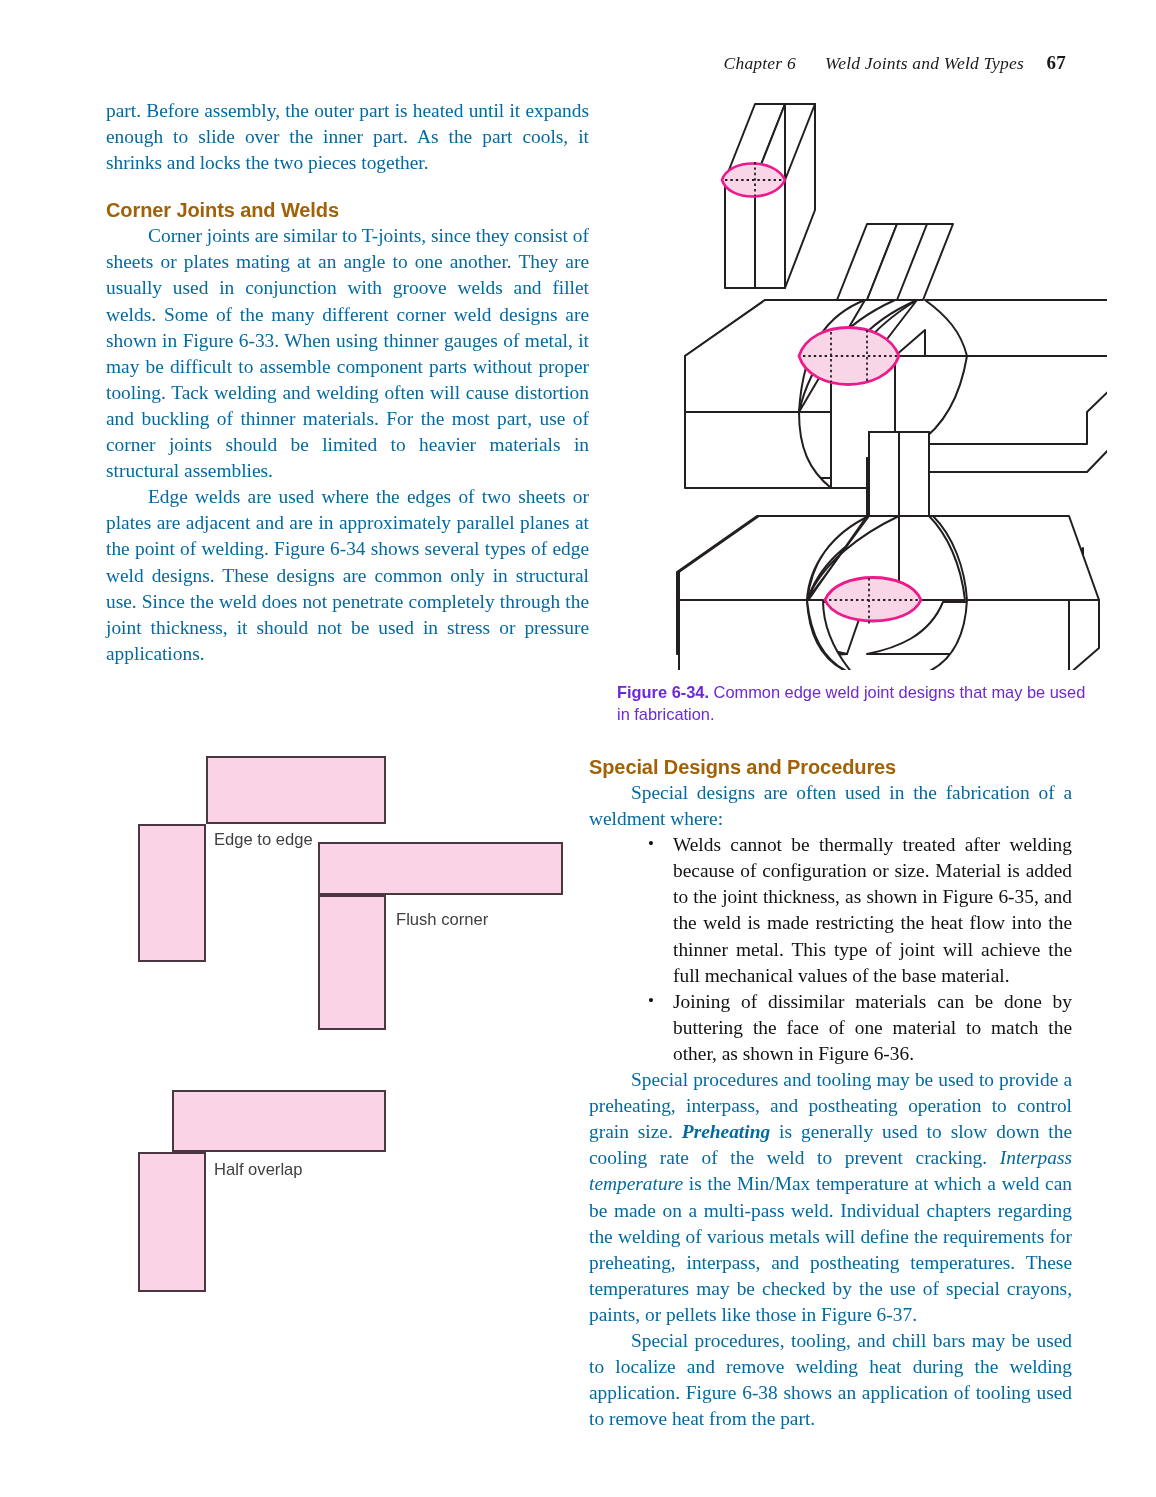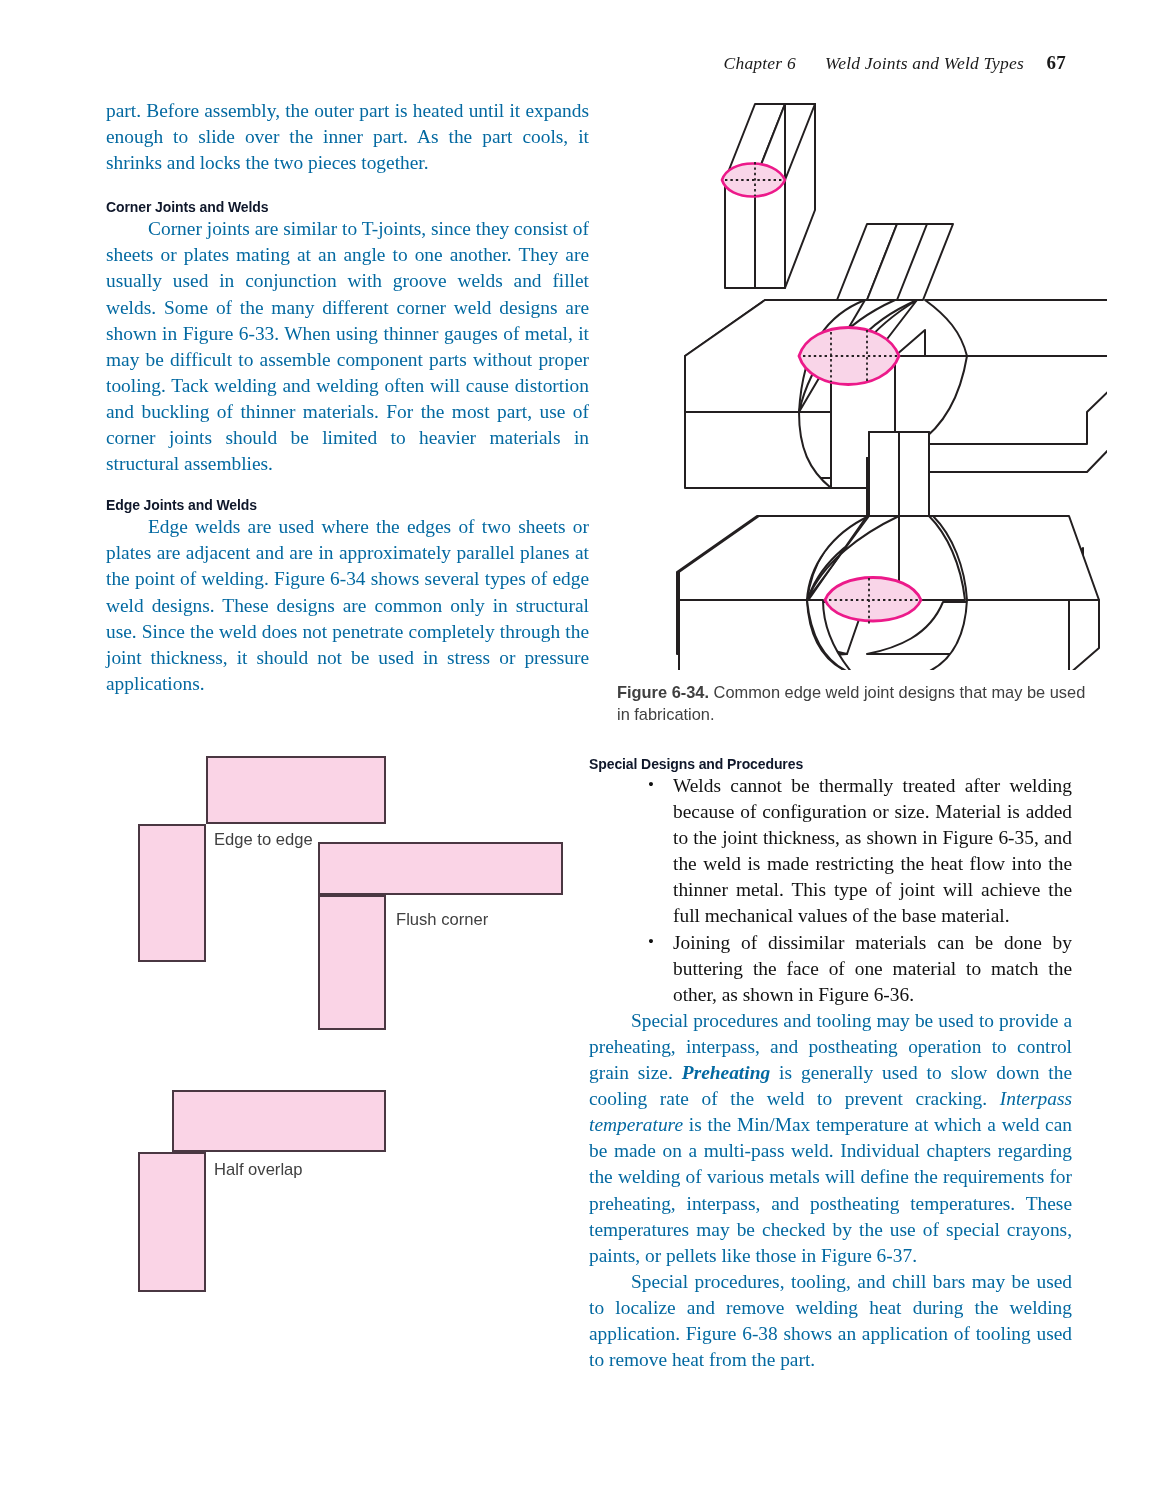--- a/index.html
+++ b/index.html
@@ -58,24 +58,24 @@
     color: #0369a1;
     -webkit-hyphens: none;
     hyphens: none;
   }
   p.body.indent { text-indent: 42px; }
   p.body + p.body { margin-top: 0; }
 
   h2.sec {
     margin: 20px 0 1px 0;
     font-family: "Liberation Sans", "DejaVu Sans", sans-serif;
-    font-size: 14px;
+    font-size: 20px;
     font-weight: bold;
     letter-spacing: -0.1px;
-    color: #0f172a;
+    color: #a16207;
   }
   h2.sec.first { margin-top: 23px; }
 
   ul.bullets {
     margin: 0;
     padding: 0;
     list-style: none;
   }
   ul.bullets li {
     position: relative;
@@ -95,21 +95,21 @@
   }
   .bi { font-style: italic; font-weight: bold; }
   .it { font-style: italic; }
 
   
   .caption {
     font-family: "Liberation Sans", "DejaVu Sans", sans-serif;
     font-size: 16.4px;
     line-height: 21.5px;
     text-align: justify;
-    color: #404040;
+    color: #6d28d9;
   }
   .caption b { font-weight: bold; }
 
   
   .fig33 {
     position: absolute;
     left: 106px;
     top: 742px;
     width: 495px;
     height: 610px;
@@ -162,21 +162,20 @@
   </div>
 
   <div class="col col-left">
 
     <p class="body">part. Before assembly, the outer part is heated until it expands enough to slide over the inner part. As the part cools, it shrinks and locks the two pieces together.</p>
 
     <h2 class="sec first">Corner Joints and Welds</h2>
 
     <p class="body indent">Corner joints are similar to T-joints, since they consist of sheets or plates mating at an angle to one another. They are usually used in conjunction with groove welds and fillet welds. Some of the many different corner weld designs are shown in Figure 6-33. When using thinner gauges of metal, it may be difficult to assemble component parts without proper tooling. Tack welding and welding often will cause distortion and buckling of thinner materials. For the most part, use of corner joints should be limited to heavier materials in structural assemblies.</p>
 
-    <h2 class="sec">Edge Joints and Welds</h2>
 
     <p class="body indent">Edge welds are used where the edges of two sheets or plates are adjacent and are in approximately parallel planes at the point of welding. Figure 6-34 shows several types of edge weld designs. These designs are common only in structural use. Since the weld does not penetrate completely through the joint thickness, it should not be used in stress or pressure applications.</p>
   </div>
 
   <div class="fig33">
 
     <div class="plate" style="left:100px; top:14px; width:180px; height:68px;"></div>
     <div class="plate" style="left:32px; top:82px; width:68px; height:138px;"></div>
     <div class="fig-label" style="left:108px; top:88px;">Edge to edge</div>
 
@@ -318,20 +317,21 @@
   </div>
 
   <div class="cap34">
     <span class="caption"><b>Figure 6-34.</b> <span>Common edge weld joint designs that may be used in fabrication.</span></span>
   </div>
 
   <div class="col col-right" style="top:756px;">
 
     <h2 class="sec" style="margin-top:0;">Special Designs and Procedures</h2>
 
+    <p class="body indent">Special designs are often used in the fabrication of a weldment where:</p>
 
     <ul class="bullets">
       <li>
         <span class="dot">•</span>
         <span>Welds cannot be thermally treated after welding because of configuration or size. Material is added to the joint thickness, as shown in Figure 6-35, and the weld is made restricting the heat flow into the thinner metal. This type of joint will achieve the full mechanical values of the base material.</span>
       </li>
       <li>
         <span class="dot">•</span>
         <span>Joining of dissimilar materials can be done by buttering the face of one material to match the other, as shown in Figure 6-36.</span>
       </li>

